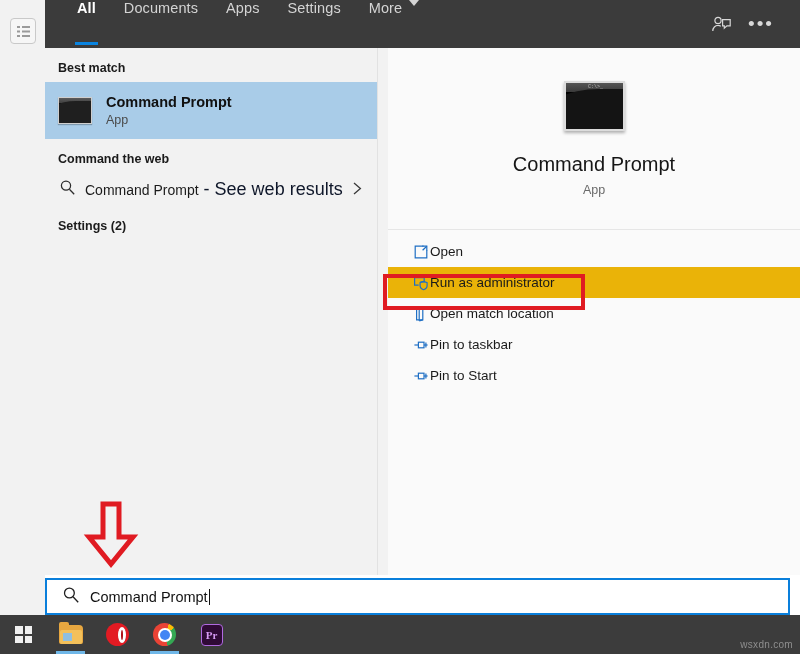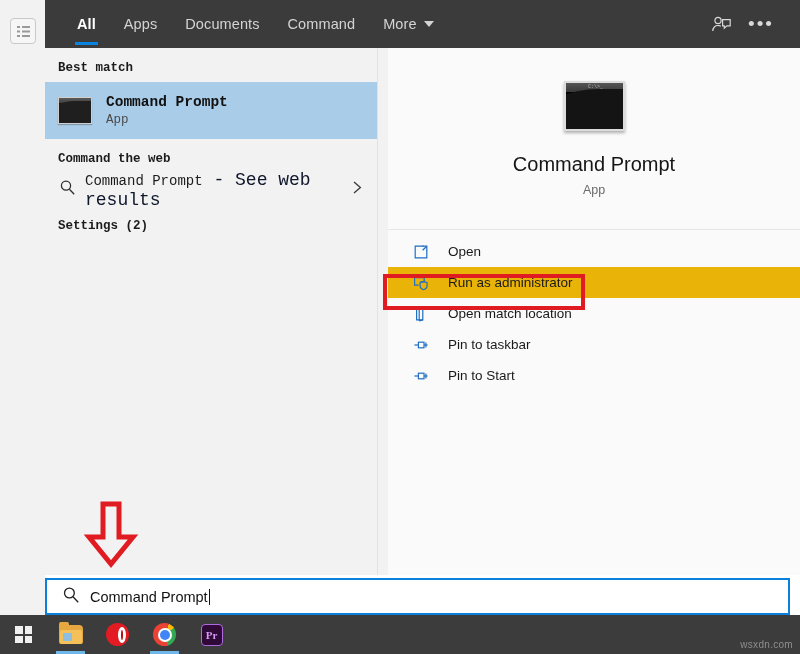--- a/index.html
+++ b/index.html
@@ -27,21 +27,21 @@
 
   
   .topbar {
     position: absolute; left: 45px; top: 0; width: 755px; height: 48px;
     background: #3b3b3b;
     display: flex; align-items: center;
   }
   .tabs { display: flex; align-items: center; height: 48px; padding-left: 18px; }
   .tab {
     position: relative; height: 48px;
-    display: flex; align-items: center;
+    display: flex; 
     padding: 0 14px;
     color: #d4d4d4; font-size: 14.5px; letter-spacing: .1px;
     cursor: default;
   }
   .tab.active { color: #ffffff; font-weight: bold; }
   .tab.active::after {
     content: ""; position: absolute; left: 12px; right: 12px; bottom: 3px;
     height: 3px; background: #0a84e0;
   }
   .tab .caret {
@@ -59,21 +59,20 @@
     display: flex; align-items: center; justify-content: center;
     color: #d8d8d8;
   }
   .dots { font-size: 19px; letter-spacing: 2px; line-height: 10px; color: #d8d8d8; }
 
   
   .left-panel {
     position: absolute; left: 45px; top: 48px; width: 333px; height: 527px;
     background: #f2f2f2;
     border-right: 1px solid #e2e2e2;
-    font-family: Liberation Mono, monospace;
   }
   .right-panel {
     position: absolute; left: 378px; top: 48px; width: 422px; height: 527px;
     background: #f2f2f2;
   }
   .right-card {
     position: absolute; left: 10px; top: 0px; width: 412px; height: 527px;
     background: #fafafa;
   }
 
@@ -137,21 +136,21 @@
     width: 92px; height: 48px; border-radius: 62% 0 0 0;
     background: #141414;
   }
   .hero-title { margin-top: 22px; font-size: 20px; color: #151515; }
   .hero-sub { margin-top: 7px; font-size: 12.5px; color: #6a6a6a; }
   .hr { margin-top: 32px; height: 1px; background: #e6e6e6; }
 
   .actions { padding-top: 6px; }
   .action {
     display: flex; align-items: center; height: 31px;
-    padding-left: 23px; gap: 18px;
+    padding-left: 23px; 
     font-size: 13.5px; color: #1a1a1a;
   }
   .action .ico { width: 19px; height: 19px; flex: none; display: flex; align-items: center; justify-content: center; }
   .action.selected { background: #eab308; }
 
   .redbox {
     position: absolute; left: 383px; top: 274px;
     width: 202px; height: 36px;
     border: 4px solid #e01b22;
     pointer-events: none;
@@ -247,27 +246,27 @@
       </svg>
     </div>
   </div>
 
   <div class="topbar">
     <div class="tabs">
       <div class="tab active">
         <span>All</span>
       </div>
       <div class="tab">
+        <span>Documents</span>
+      </div>
+      <div class="tab">
         <span>Apps</span>
       </div>
       <div class="tab">
-        <span>Documents</span>
-      </div>
-      <div class="tab">
-        <span>Command</span>
+        <span>Settings</span>
       </div>
       <div class="tab">
         <span>More</span>
         <span class="caret"></span>
       </div>
     </div>
     <div class="topbar-right">
       <div class="tb-icon">
         <svg width="21" height="21" viewBox="0 0 21 21" fill="none" stroke="#d8d8d8" stroke-width="1.2">
           <circle cx="7" cy="6.4" r="3.1"></circle>

